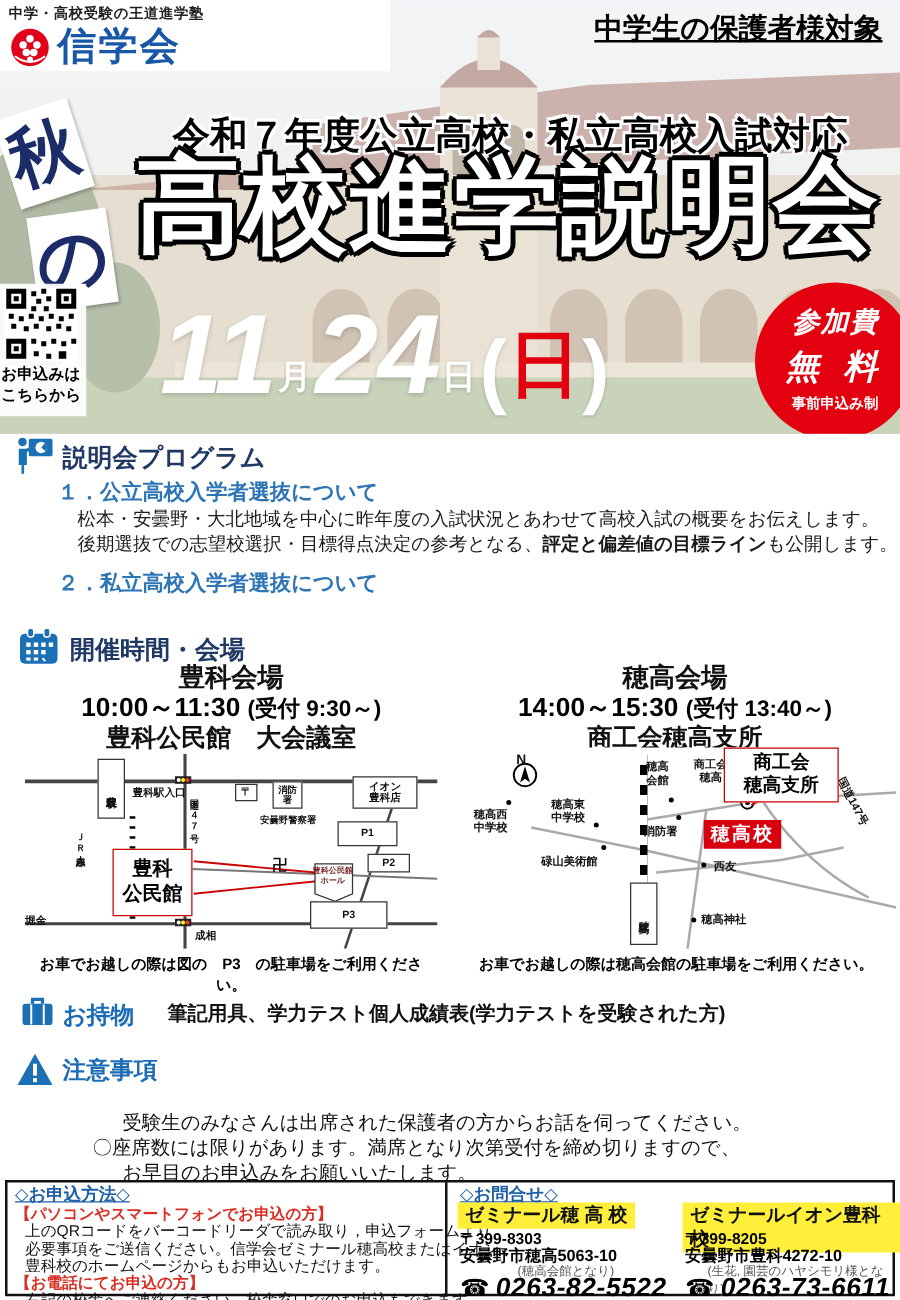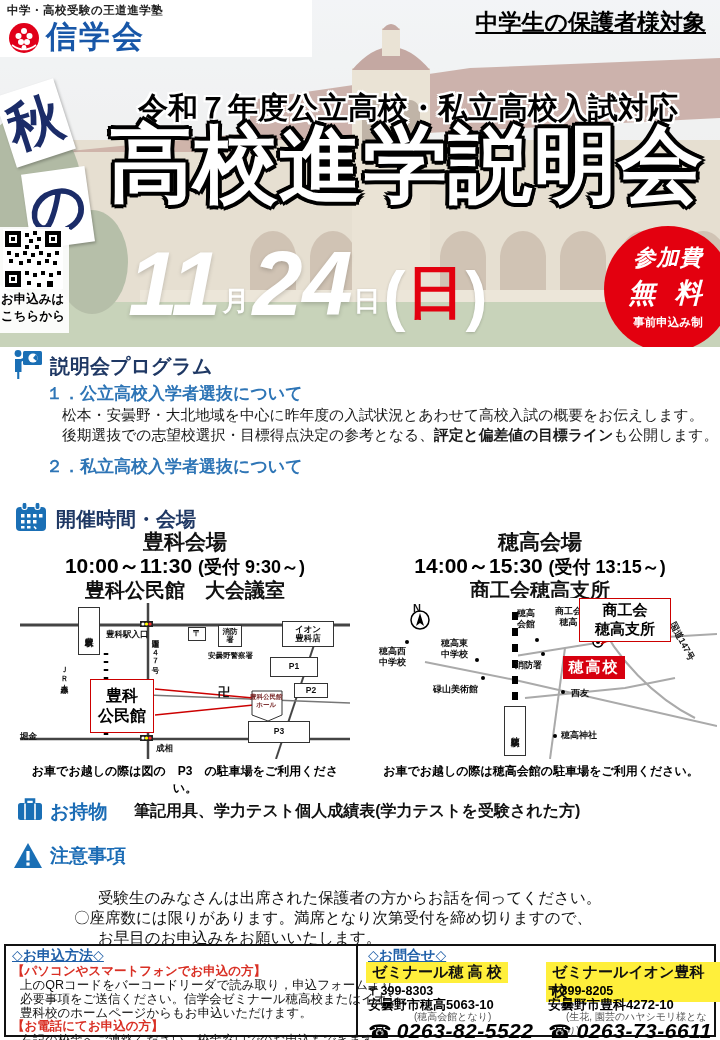--- a/index.html
+++ b/index.html
@@ -255,21 +255,21 @@
   <div class="venue-name" style="left:20px;top:528px;width:330px;">豊科会場</div>
   <div class="venue-time" style="left:10px;top:552px;width:350px;">
     <span>10:00～11:30</span>
     <span class="recep">(受付  9:30～)</span>
   </div>
   <div class="venue-place" style="left:20px;top:577px;width:330px;">豊科公民館　大会議室</div>
 
   <div class="venue-name" style="left:370px;top:528px;width:340px;">穂高会場</div>
   <div class="venue-time" style="left:362px;top:552px;width:356px;">
     <span>14:00～15:30</span>
-    <span class="recep">(受付  13:15～)</span>
+    <span class="recep">(受付  13:40～)</span>
   </div>
   <div class="venue-place" style="left:370px;top:577px;width:340px;">商工会穂高支所</div>
 
   <div class="map" style="left:20px;top:603px;width:330px;height:156px;">
     <svg width="330" height="156" viewBox="0 0 330 156">
       <line x1="0" y1="22" x2="330" y2="22" stroke="#444" stroke-width="3"></line>
       <line x1="128" y1="0" x2="128" y2="156" stroke="#444" stroke-width="2.5"></line>
       <line x1="0" y1="136" x2="330" y2="136" stroke="#444" stroke-width="2.5"></line>
       <line x1="300" y1="24" x2="256" y2="156" stroke="#444" stroke-width="2"></line>
       <line x1="128" y1="92" x2="330" y2="100" stroke="#777" stroke-width="1.5"></line>

